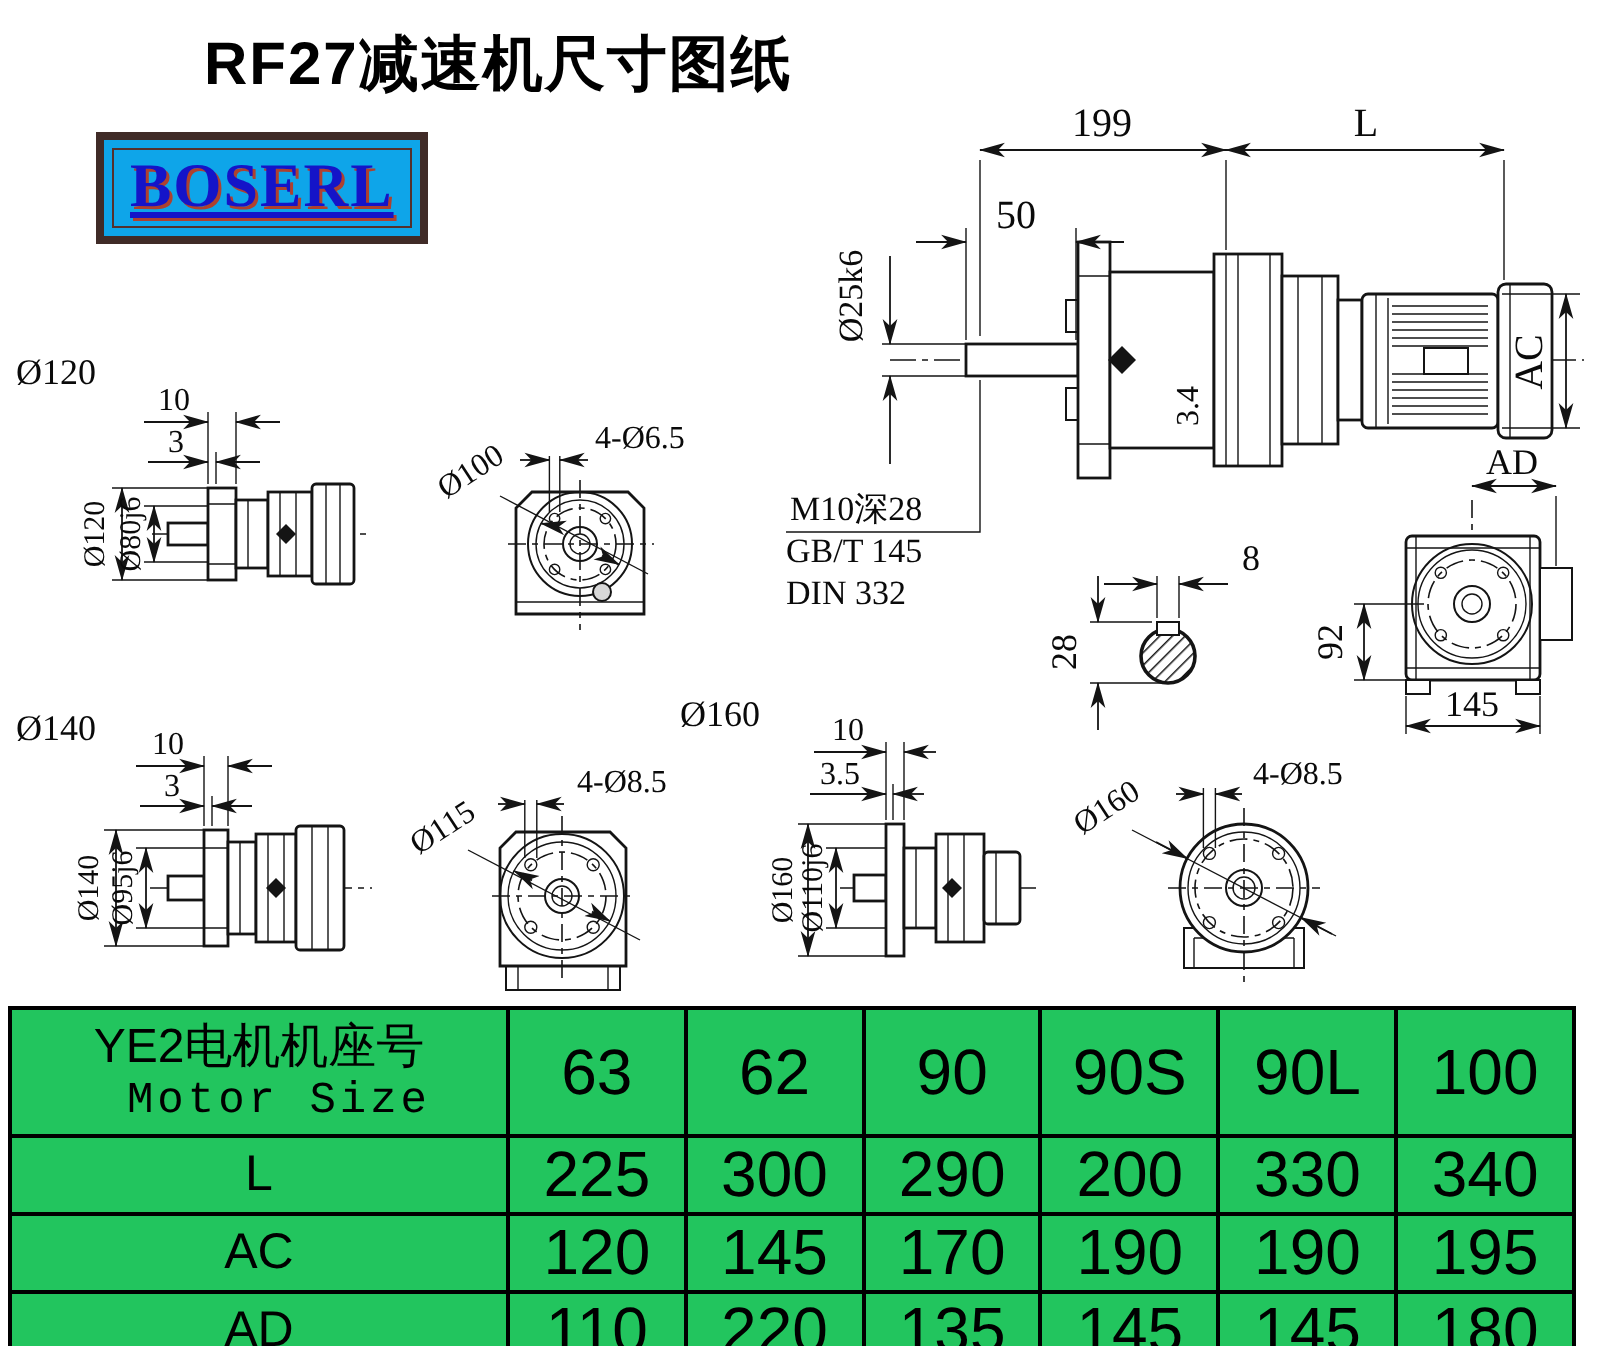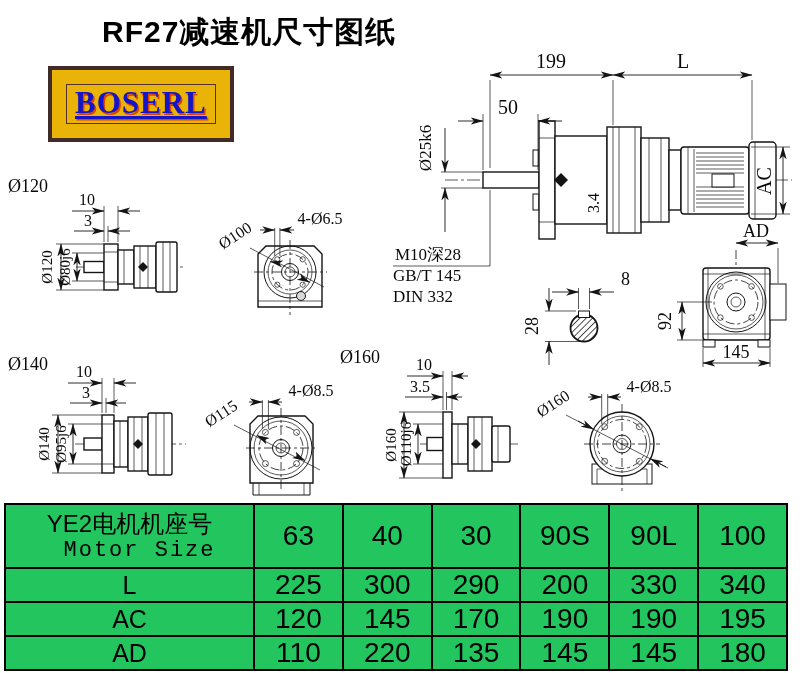--- a/index.html
+++ b/index.html
@@ -6,21 +6,21 @@
   body {
     width:800px; height:673px; position:relative; overflow:hidden;
     background:#ffffff; font-family:"Liberation Sans", sans-serif;
   }
   .title {
     position:absolute; left:54px; top:12px; font-size:30px; font-weight:700;
     color:#000; letter-spacing:1px; white-space:nowrap;margin-left:48px;
   }
   .logo {
     position:absolute; left:48px; top:66px; border:4px solid #402b27;
-    background:#eab308; padding:14px;
+    background:#0ea5e9; padding:4px;
   }
   .logo-inner { border:1px solid #55302c; padding:0 8px 2px 8px; }
   .logo-text {
     font-family:"Liberation Serif", serif; font-size:31px; font-weight:600;
     color:#1414c8; text-shadow:1.5px 1.5px 0 rgba(215,40,0,.8);
     text-decoration:underline; text-underline-offset:3px; letter-spacing:1px;
   }
   svg.drawing { position:absolute; left:0; top:0; }
 
   
@@ -41,21 +41,21 @@
     border-collapse:collapse; table-layout:fixed; background:#22c55e;
   }
   .dim-table th, .dim-table td {
     border:2px solid #000; text-align:center; vertical-align:middle;
     padding:0; font-weight:400; color:#000;
   }
   .dim-table tr.hrow { height:64px; }
   .dim-table tr.drow { height:32px; }
   .cell-cn { font-size:24px; line-height:1.25; }
   .cell-en { font-family:"Liberation Mono", monospace; font-size:22px; letter-spacing:2px; line-height:1.1;padding-left:20px; }
-  .cell-num { font-size:28px; }
+  .cell-num { font-size:32px; }
   .cell-lbl { font-size:25px; }
 </style>
 </head>
 <body>
 
 <div class="title">RF27减速机尺寸图纸</div>
 
 <div class="logo">
   <div class="logo-inner">
     <span class="logo-text">BOSERL</span>
@@ -354,22 +354,22 @@
       <col>
       <col>
   </colgroup>
   <tbody>
       <tr class="hrow">
     <th>
       <div class="cell-cn">YE2电机机座号</div>
       <div class="cell-en">Motor Size</div>
     </th>
     <th class="cell-num">63</th>
-    <th class="cell-num">40</th>
-    <th class="cell-num">30</th>
+    <th class="cell-num">62</th>
+    <th class="cell-num">90</th>
     <th class="cell-num">90S</th>
     <th class="cell-num">90L</th>
     <th class="cell-num">100</th>
   </tr>
   <tr class="drow">
     <td class="cell-lbl">L</td>
     <td class="cell-num">225</td>
     <td class="cell-num">300</td>
     <td class="cell-num">290</td>
     <td class="cell-num">200</td>

